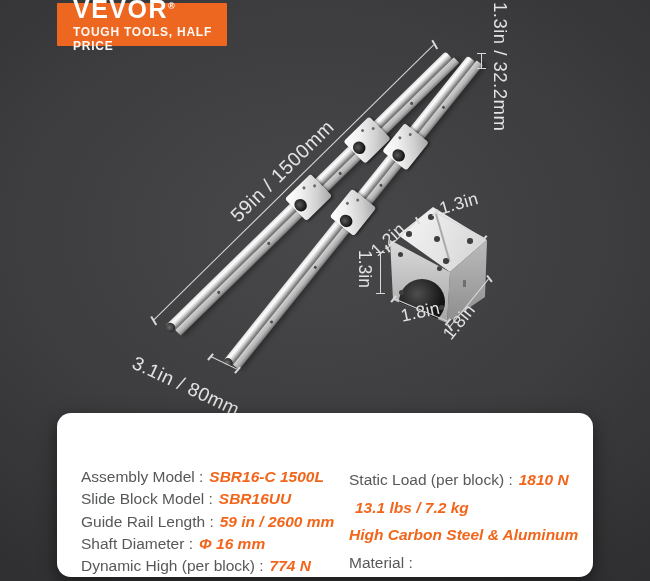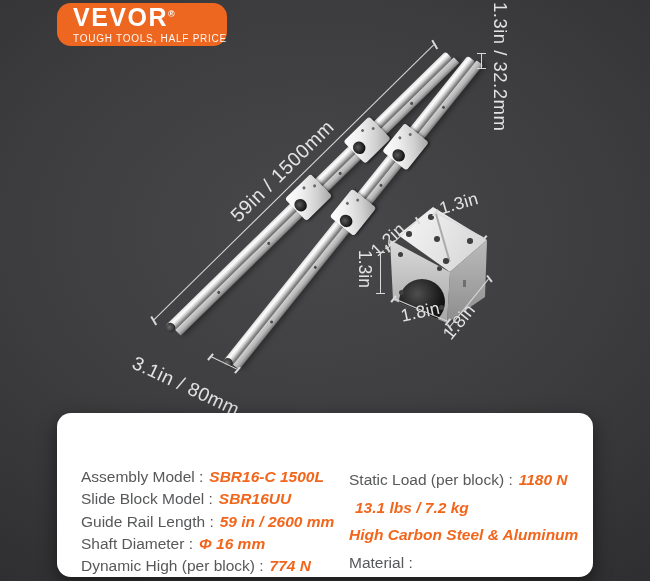--- a/index.html
+++ b/index.html
@@ -2,25 +2,25 @@
 <html><head>
 <meta charset="utf-8">
 <style>
   html,body{margin:0;padding:0;background:#1e1e1f;}
   .stage{
     position:relative;width:650px;height:581px;overflow:hidden;
     background:radial-gradient(ellipse 95% 80% at 48% 40%, #48484b 0%, #3d3d3f 48%, #2c2c2e 100%);
     font-family:"Liberation Sans", sans-serif;
   }
   
-  .logo{position:absolute;left:57px;top:3px;width:170px;height:43px;background:#EE6721;border-radius:14px;
+  .logo{position:absolute;left:57px;top:3px;width:170px;height:43px;background:#EE6721;border-radius:1px;
         display:flex;flex-direction:column;justify-content:center;padding-left:16px;box-sizing:border-box;}
   .logo-name{color:#fff;font-weight:bold;font-size:25px;line-height:1;letter-spacing:1.5px;}
   .logo-name sup{font-size:9px;font-weight:bold;vertical-align:9px;letter-spacing:0;}
-  .logo-tag{color:rgba(255,255,255,.95);font-size:10px;font-weight:normal;letter-spacing:.75px;margin-top:3px;}
+  .logo-tag{color:rgba(255,255,255,.95);font-size:12px;font-weight:bold;letter-spacing:.75px;margin-top:3px;}
   
   .rail{position:absolute;height:19px;transform-origin:0 50%;}
   .rail-1{left:172px;top:323px;width:392px;transform:rotate(-44.4deg);}
   .rail-2{left:230px;top:358px;width:392px;transform:rotate(-51.3deg);}
   .shaft{position:absolute;left:0;top:0;width:100%;height:10px;border-radius:3px;
          background:linear-gradient(to bottom,#dedede 0%,#ffffff 30%,#d6d6d6 55%,#8f8f8f 82%,#6c6c6c 100%);}
   .rbase{position:absolute;left:4px;right:-2px;top:10px;height:8px;border-radius:1px;
          background:linear-gradient(to bottom,#d2d2d2 0%,#b5b5b5 55%,#848484 90%,#646464 100%);
          box-shadow:2px 3px 5px rgba(0,0,0,.35);}
   .shaft-end{position:absolute;left:-2px;top:0;width:9px;height:10px;border-radius:50%;
@@ -221,21 +221,21 @@
         <span class="spec-value">Φ 16 mm</span>
       </div>
       <div class="spec-row">
         <span class="spec-label">Dynamic High (per block) :</span>
         <span class="spec-value">774 N</span>
       </div>
     </div>
     <div class="col r">
       <div class="spec-row">
         <span class="spec-label">Static Load (per block) :</span>
-        <span class="spec-value">1180 N</span>
+        <span class="spec-value">1810 N</span>
       </div>
       <div class="spec-row">
         <span class="spec-value">13.1 lbs / 7.2 kg</span>
       </div>
       <div class="spec-row">
         <span class="spec-value" style="margin-left:0">High Carbon Steel &amp; Aluminum</span>
       </div>
       <div class="spec-row">
         <span class="spec-label">Material :</span>
         <span class="spec-value"></span>

